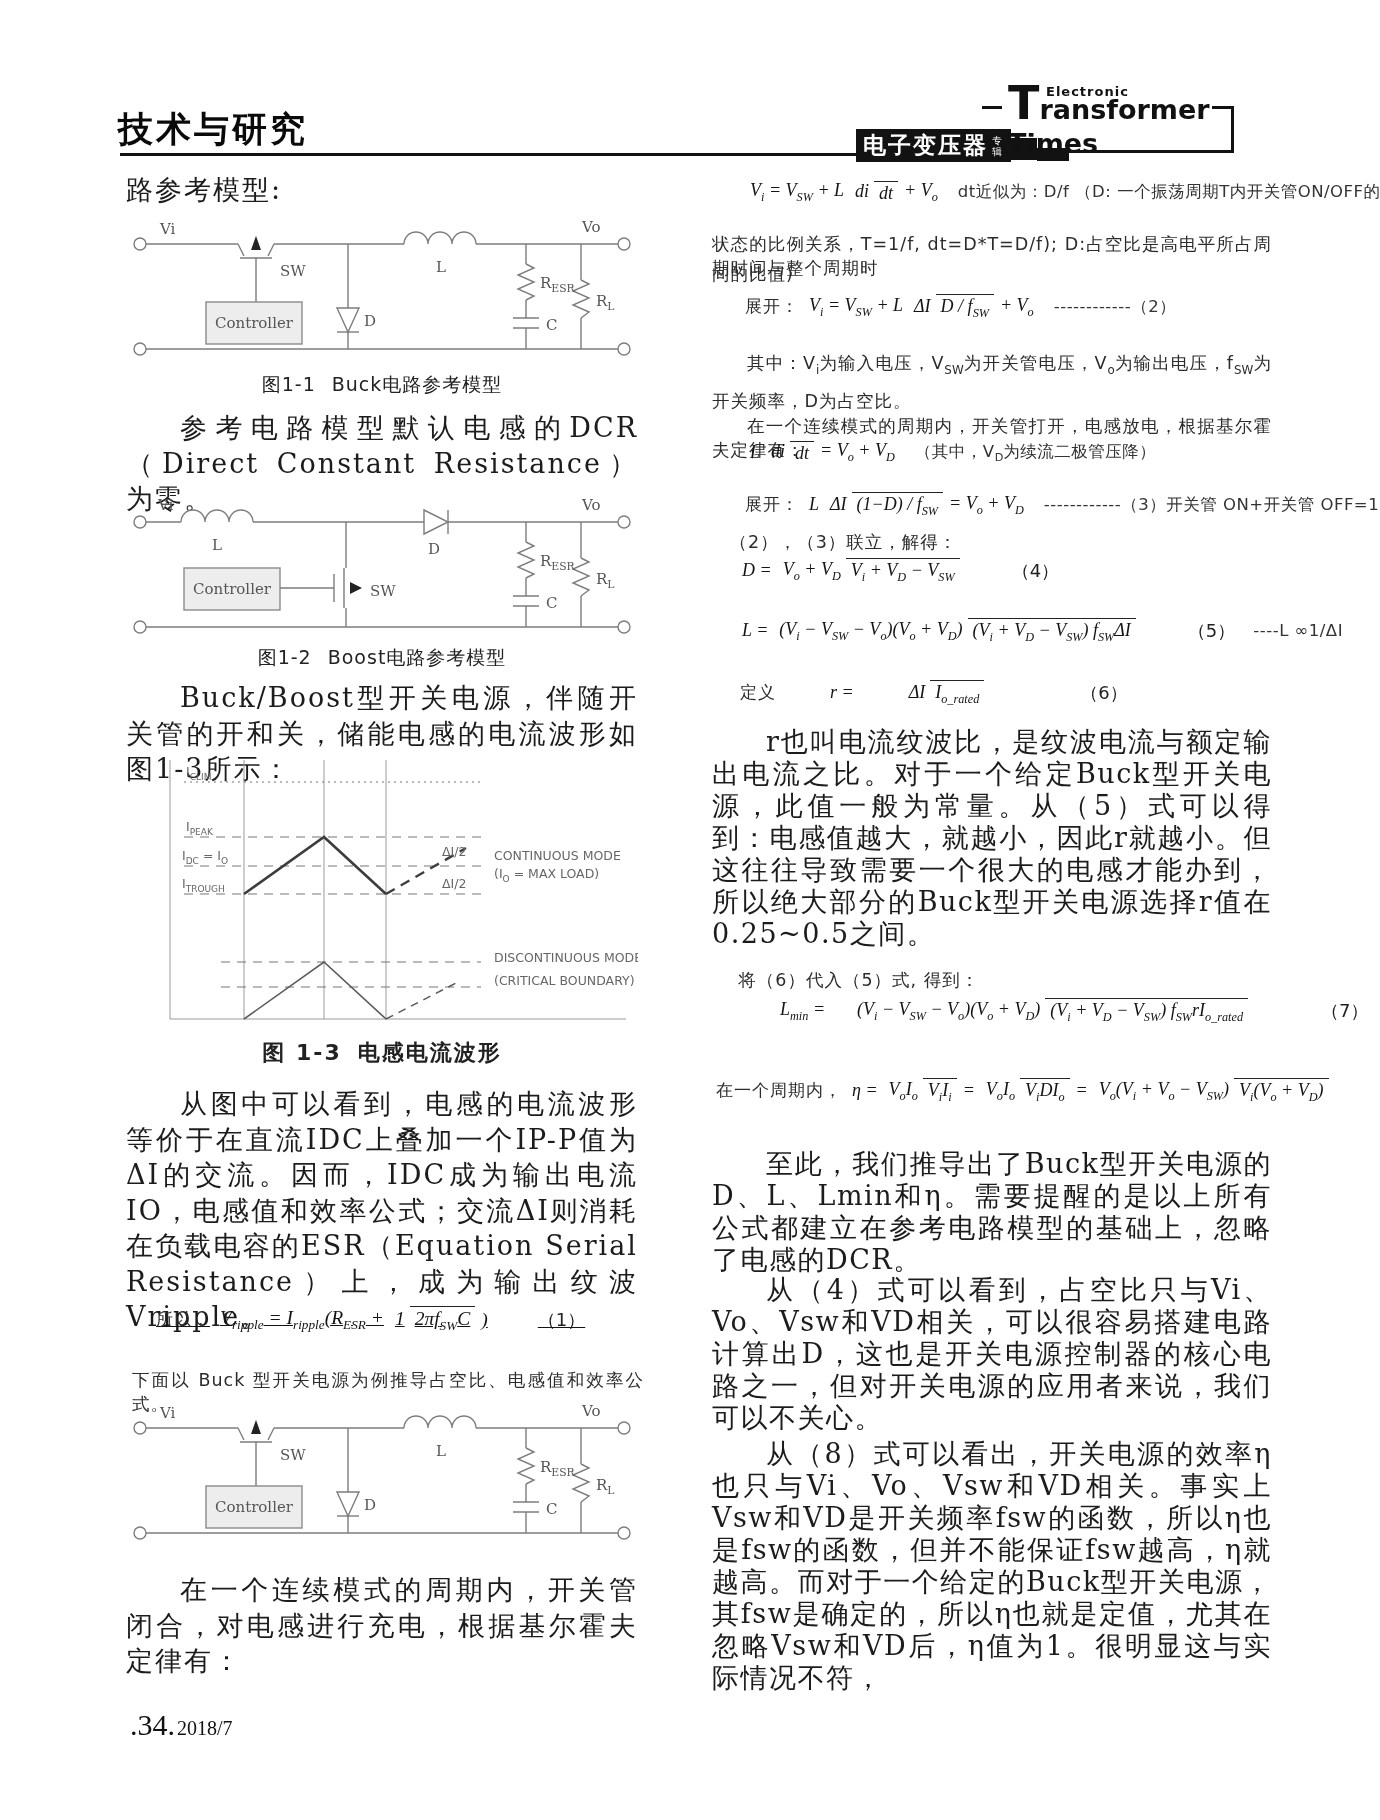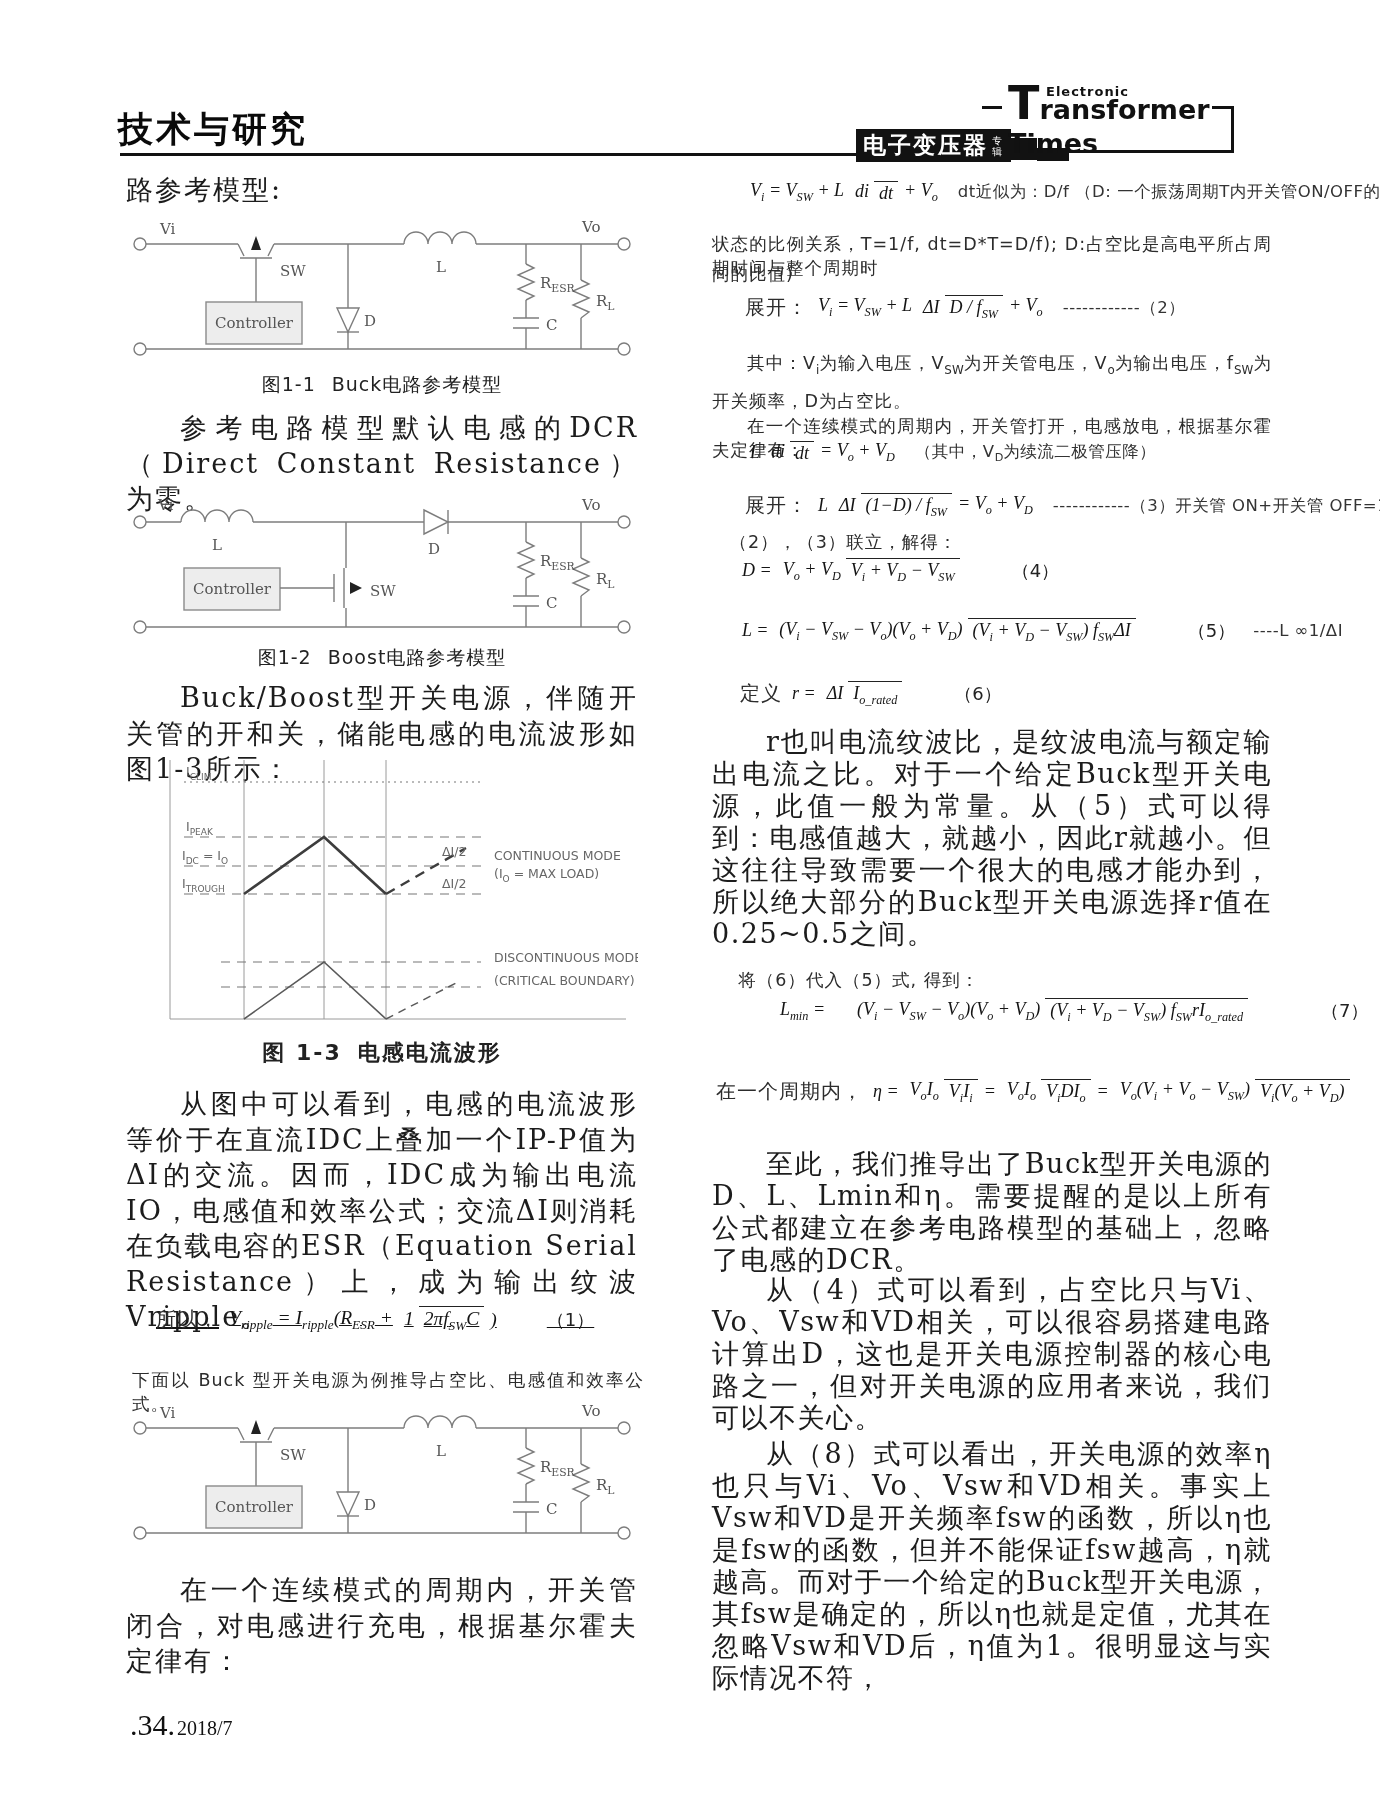--- a/index.html
+++ b/index.html
@@ -19,21 +19,21 @@
   .brand-main::first-letter{font-size:46px;}
   
   .cjk{font-size:27px;line-height:35.5px;letter-spacing:2px;text-align:justify;color:#1c1c1c;}
   .cjk-r{font-size:27px;line-height:32px;letter-spacing:1.5px;text-align:justify;color:#1c1c1c;}
   .ind{text-indent:2em;}
   .sline{font-family:"DejaVu Sans",sans-serif;font-size:17.5px;letter-spacing:1px;color:#2c2c2c;text-align:justify;}
   
   .formula{display:flex;align-items:center;font-family:"Liberation Serif",serif;font-style:italic;
            font-size:18px;color:#141414;white-space:nowrap;}
   .formula.big{font-size:19.5px;text-decoration:underline;}
-  .flabel{font-style:normal;font-family:"DejaVu Sans",sans-serif;font-size:20px;color:#2c2c2c;margin-right:8px;letter-spacing:1px;}
+  .flabel{font-style:normal;font-family:"DejaVu Sans",sans-serif;font-size:17px;color:#2c2c2c;margin-right:8px;letter-spacing:1px;}
   .math{margin:0 2px;}
   .frac{display:inline-flex;flex-direction:row;align-items:center;text-align:center;margin:0 4px;line-height:1.15;}
   .frac .num{padding:0 5px 1px 5px;}
   .frac .den{border-top:1.4px solid #222;padding:1px 5px 0 5px;}
   sub{font-size:68%;letter-spacing:0;}
   .ftag{font-style:normal;font-family:"DejaVu Sans",sans-serif;font-size:18px;color:#222;margin-left:48px;}
   .fnote{font-style:normal;font-family:"DejaVu Sans",sans-serif;font-size:16.5px;color:#333;margin-left:18px;letter-spacing:0.5px;}
   
   .caption{width:512px;text-align:center;font-family:"DejaVu Sans",sans-serif;font-size:19px;color:#222;letter-spacing:1px;}
   .caption .cap-num{margin-right:16px;}
@@ -301,21 +301,21 @@
   <div class="abs formula" style="left:740px;top:618px;">
     <span class="math">L =</span>
     <span class="frac">
         <span class="num">(V<sub>i</sub> − V<sub>SW</sub> − V<sub>o</sub>)(V<sub>o</sub> + V<sub>D</sub>)</span>
         <span class="den">(V<sub>i</sub> + V<sub>D</sub> − V<sub>SW</sub>) f<sub>SW</sub>ΔI</span>
       </span>
     <span class="ftag">（5）</span>
     <span class="fnote">----L ∞1/ΔI</span>
   </div>
 
-  <div class="abs formula" style="left:740px;top:680px;">
+  <div class="abs formula" style="left:740px;top:680px;gap:44px;">
     <span class="flabel">定义</span>
     <span class="math">r =</span>
     <span class="frac">
         <span class="num">ΔI</span>
         <span class="den">I<sub>o_rated</sub></span>
       </span>
     <span class="ftag">（6）</span>
   </div>
 
   <div class="abs cjk-r ind" style="left:712px;top:726px;width:560px;">r也叫电流纹波比，是纹波电流与额定输出电流之比。对于一个给定Buck型开关电源，此值一般为常量。从（5）式可以得到：电感值越大，就越小，因此r就越小。但这往往导致需要一个很大的电感才能办到，所以绝大部分的Buck型开关电源选择r值在0.25~0.5之间。</div>

